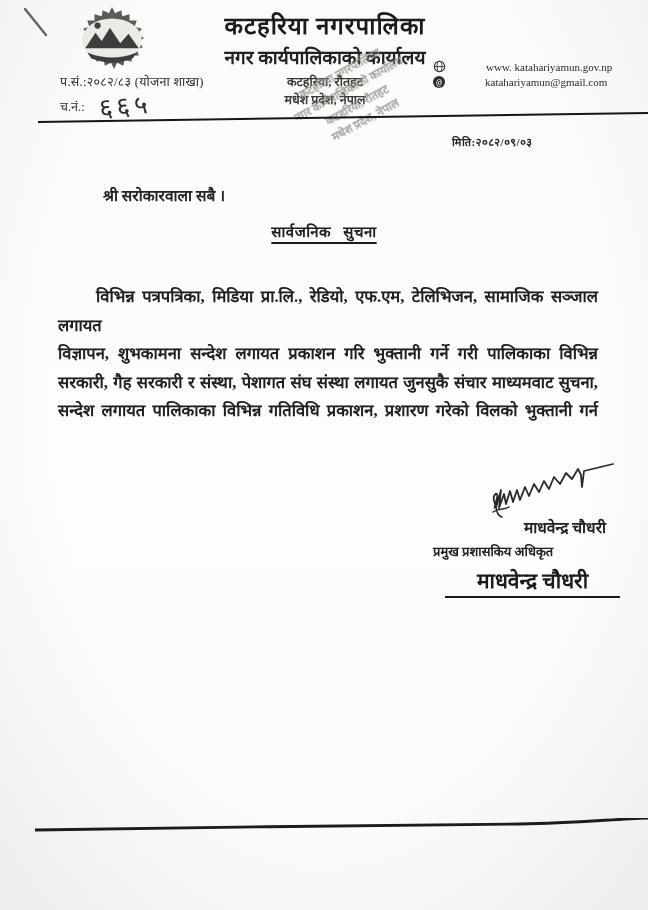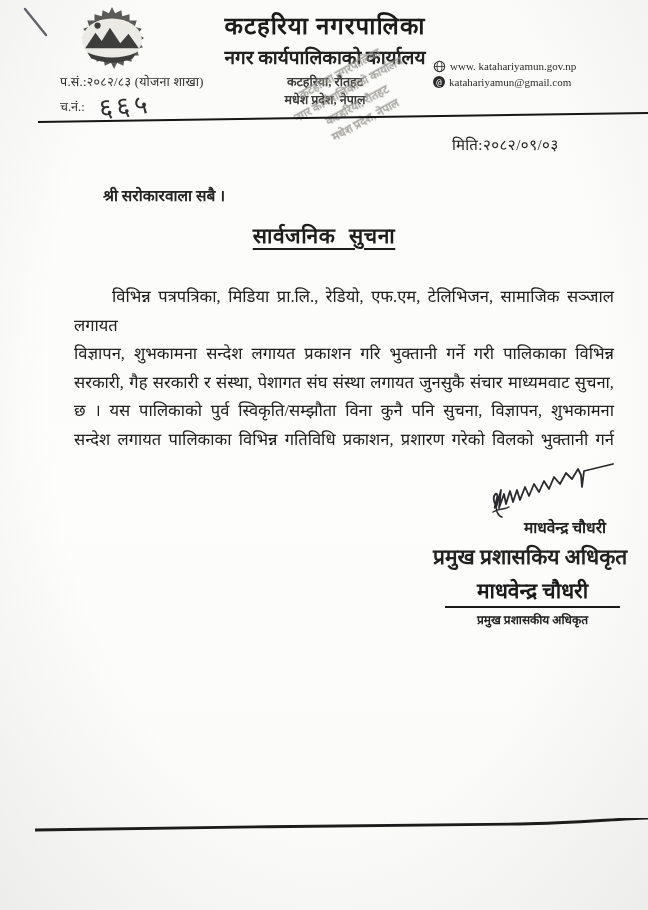--- a/index.html
+++ b/index.html
@@ -25,61 +25,61 @@
   .ref-line { letter-spacing:.3px; }
   .disp-row { margin-top:6px; display:flex; align-items:center; }
   .disp-label { font-size:12.5px; }
   .disp-no {
     font-size:26px; line-height:20px; margin-left:14px;
     transform:rotate(-5deg); letter-spacing:4px; color:#2e2e33;
     font-family:"DejaVu Sans", sans-serif;
   }
 
   .contacts { left:433px; top:60px; font-size:11px; color:#2c2c2c; font-family:"Liberation Serif", serif; }
-  .contact-row { display:flex; margin-bottom:3px; }
+  .contact-row { display:flex; align-items:center; margin-bottom:3px;gap:36px; }
   .cicon { width:13px; height:13px; margin-right:4px; flex:0 0 auto; }
   .at-badge { width:12px; height:12px; border-radius:50%; background:#2b2b2b; color:#fff;
     font-size:9px; line-height:12px; text-align:center; font-family:"DejaVu Sans Mono", monospace; }
 
   
   .stamp-ovl {
     left:248px; top:62px; width:210px; text-align:center;
     transform:rotate(-29deg); transform-origin:50% 50%;
     color:#8e8c85; opacity:.8; font-size:11.5px; line-height:1.55; font-weight:bold;
     filter:blur(.2px);
   }
 
   .top-rule {
     left:38px; top:121px; width:612px; height:0;
     border-top:2.6px solid #161616;
     transform:rotate(-0.85deg); transform-origin:left center;
   }
   .pen-slash { left:18px; top:4px; width:40px; height:40px; }
 
-  .date-line { left:452px; top:134px; font-size:15px; font-weight:normal; letter-spacing:.5px; color:#222; }
+  .date-line { left:452px; top:134px; font-size:11px; font-weight:bold; letter-spacing:.5px; color:#222; }
 
   .salutation { left:103px; top:184px; font-size:15.5px; font-weight:bold; color:#242424;text-align:right; }
 
   .notice-title {
     left:0; top:221px; width:100%; text-align:center;
-    font-size:21px; font-weight:bold; color:#1d1d1d;
+    font-size:15px; font-weight:bold; color:#1d1d1d;
     text-decoration:underline; text-underline-offset:5px; text-decoration-thickness:2px;
     word-spacing:8px; letter-spacing:.5px;
   }
 
-  .body-text { left:74px; top:283px; width:540px; font-size:16.5px; color:#202020; }
+  .body-text { left:58px; top:283px; width:540px; font-size:16.5px; color:#202020;font-weight:bold; }
   .bline { line-height:28.5px; text-align:justify; text-align-last:justify; word-spacing:1px; }
   .bline.first { text-indent:38px; }
   .bline.last { text-align-last:left; }
 
   
   .sig-wrap { left:415px; top:462px; width:215px; }
   .sig-svg { display:block; margin-left:70px; }
   .sig-name { font-size:15.5px; font-weight:bold; text-align:right; padding-right:24px; margin-top:-2px; color:#222; }
-  .sig-desig { font-size:21px; font-weight:bold; text-align:left; padding-left:18px; margin-top:4px; color:#222; }
+  .sig-desig { font-size:13px; font-weight:bold; text-align:left; padding-left:18px; margin-top:4px; color:#222; }
   .stamp-name {
     font-size:21px; font-weight:bold; text-align:center; margin-top:6px; color:#1a1a1a;
     border-bottom:2.4px solid #1a1a1a; padding-bottom:2px; margin-left:30px; margin-right:10px;
   }
   .stamp-desig { font-size:12px; font-weight:bold; text-align:center; margin-top:3px; color:#222; margin-left:30px; margin-right:10px; }
 
   .bottom-rule { left:0; top:818px; }
 </style>
 </head>
 <body>
@@ -140,32 +140,30 @@
   <div class="abs date-line">मिति:२०८२/०९/०३</div>
 
   <div class="abs salutation">श्री सरोकारवाला सबै ।</div>
 
   <div class="abs notice-title">सार्वजनिक सुचना</div>
 
   <div class="abs body-text">
     <div class="bline first">विभिन्न पत्रपत्रिका, मिडिया प्रा.लि., रेडियो, एफ.एम, टेलिभिजन, सामाजिक सञ्जाल लगायत</div>
     <div class="bline">विज्ञापन, शुभकामना सन्देश लगायत प्रकाशन गरि भुक्तानी गर्ने गरी पालिकाका विभिन्न</div>
     <div class="bline">सरकारी, गैह सरकारी र संस्था, पेशागत संघ संस्था लगायत जुनसुकै संचार माध्यमवाट सुचना,</div>
-    <div class="bline">छ । यस पालिकाको पुर्व स्विकृति/सम्झौता विना कुनै पनि सुचना, विज्ञापन, शुभकामना</div>
     <div class="bline">सन्देश लगायत पालिकाका विभिन्न गतिविधि प्रकाशन, प्रशारण गरेको विलको भुक्तानी गर्न</div>
   </div>
 
   <div class="abs sig-wrap">
     <svg class="sig-svg" width="132" height="56" viewBox="0 0 132 56">
       <path d="M10,42 C6,32 14,28 12,36 C10,44 8,50 12,42 L16,28 14,46 19,32 21,42 25,29 28,40 32,28 35,38 40,25 44,34 49,22 54,30 59,19 64,27 69,15 75,22 81,11 87,17 93,7 96,13 97,25 99,9 128,2" fill="none" stroke="#2a2a2e" stroke-width="1.8" stroke-linecap="round" stroke-linejoin="round"></path>
       <path d="M8,50 C14,46 20,48 24,45 M12,42 C10,48 13,54 17,55" fill="none" stroke="#2a2a2e" stroke-width="1.5" stroke-linecap="round"></path>
     </svg>
     <div class="sig-name">माधवेन्द्र चौधरी</div>
     <div class="sig-desig">प्रमुख प्रशासकिय अधिकृत</div>
     <div class="stamp-name">माधवेन्द्र चौधरी</div>
-    <div class="stamp-desig">प्रमुख प्रशासकीय अधिकृत</div>
   </div>
 
   <svg class="abs bottom-rule" width="648" height="16" viewBox="0 0 648 16">
     <path d="M35,12 C180,9 380,8 520,6 C575,5 615,1 648,0" fill="none" stroke="#1c1c1c" stroke-width="2.8"></path>
   </svg>
 
 </div>
 
 </body></html>

